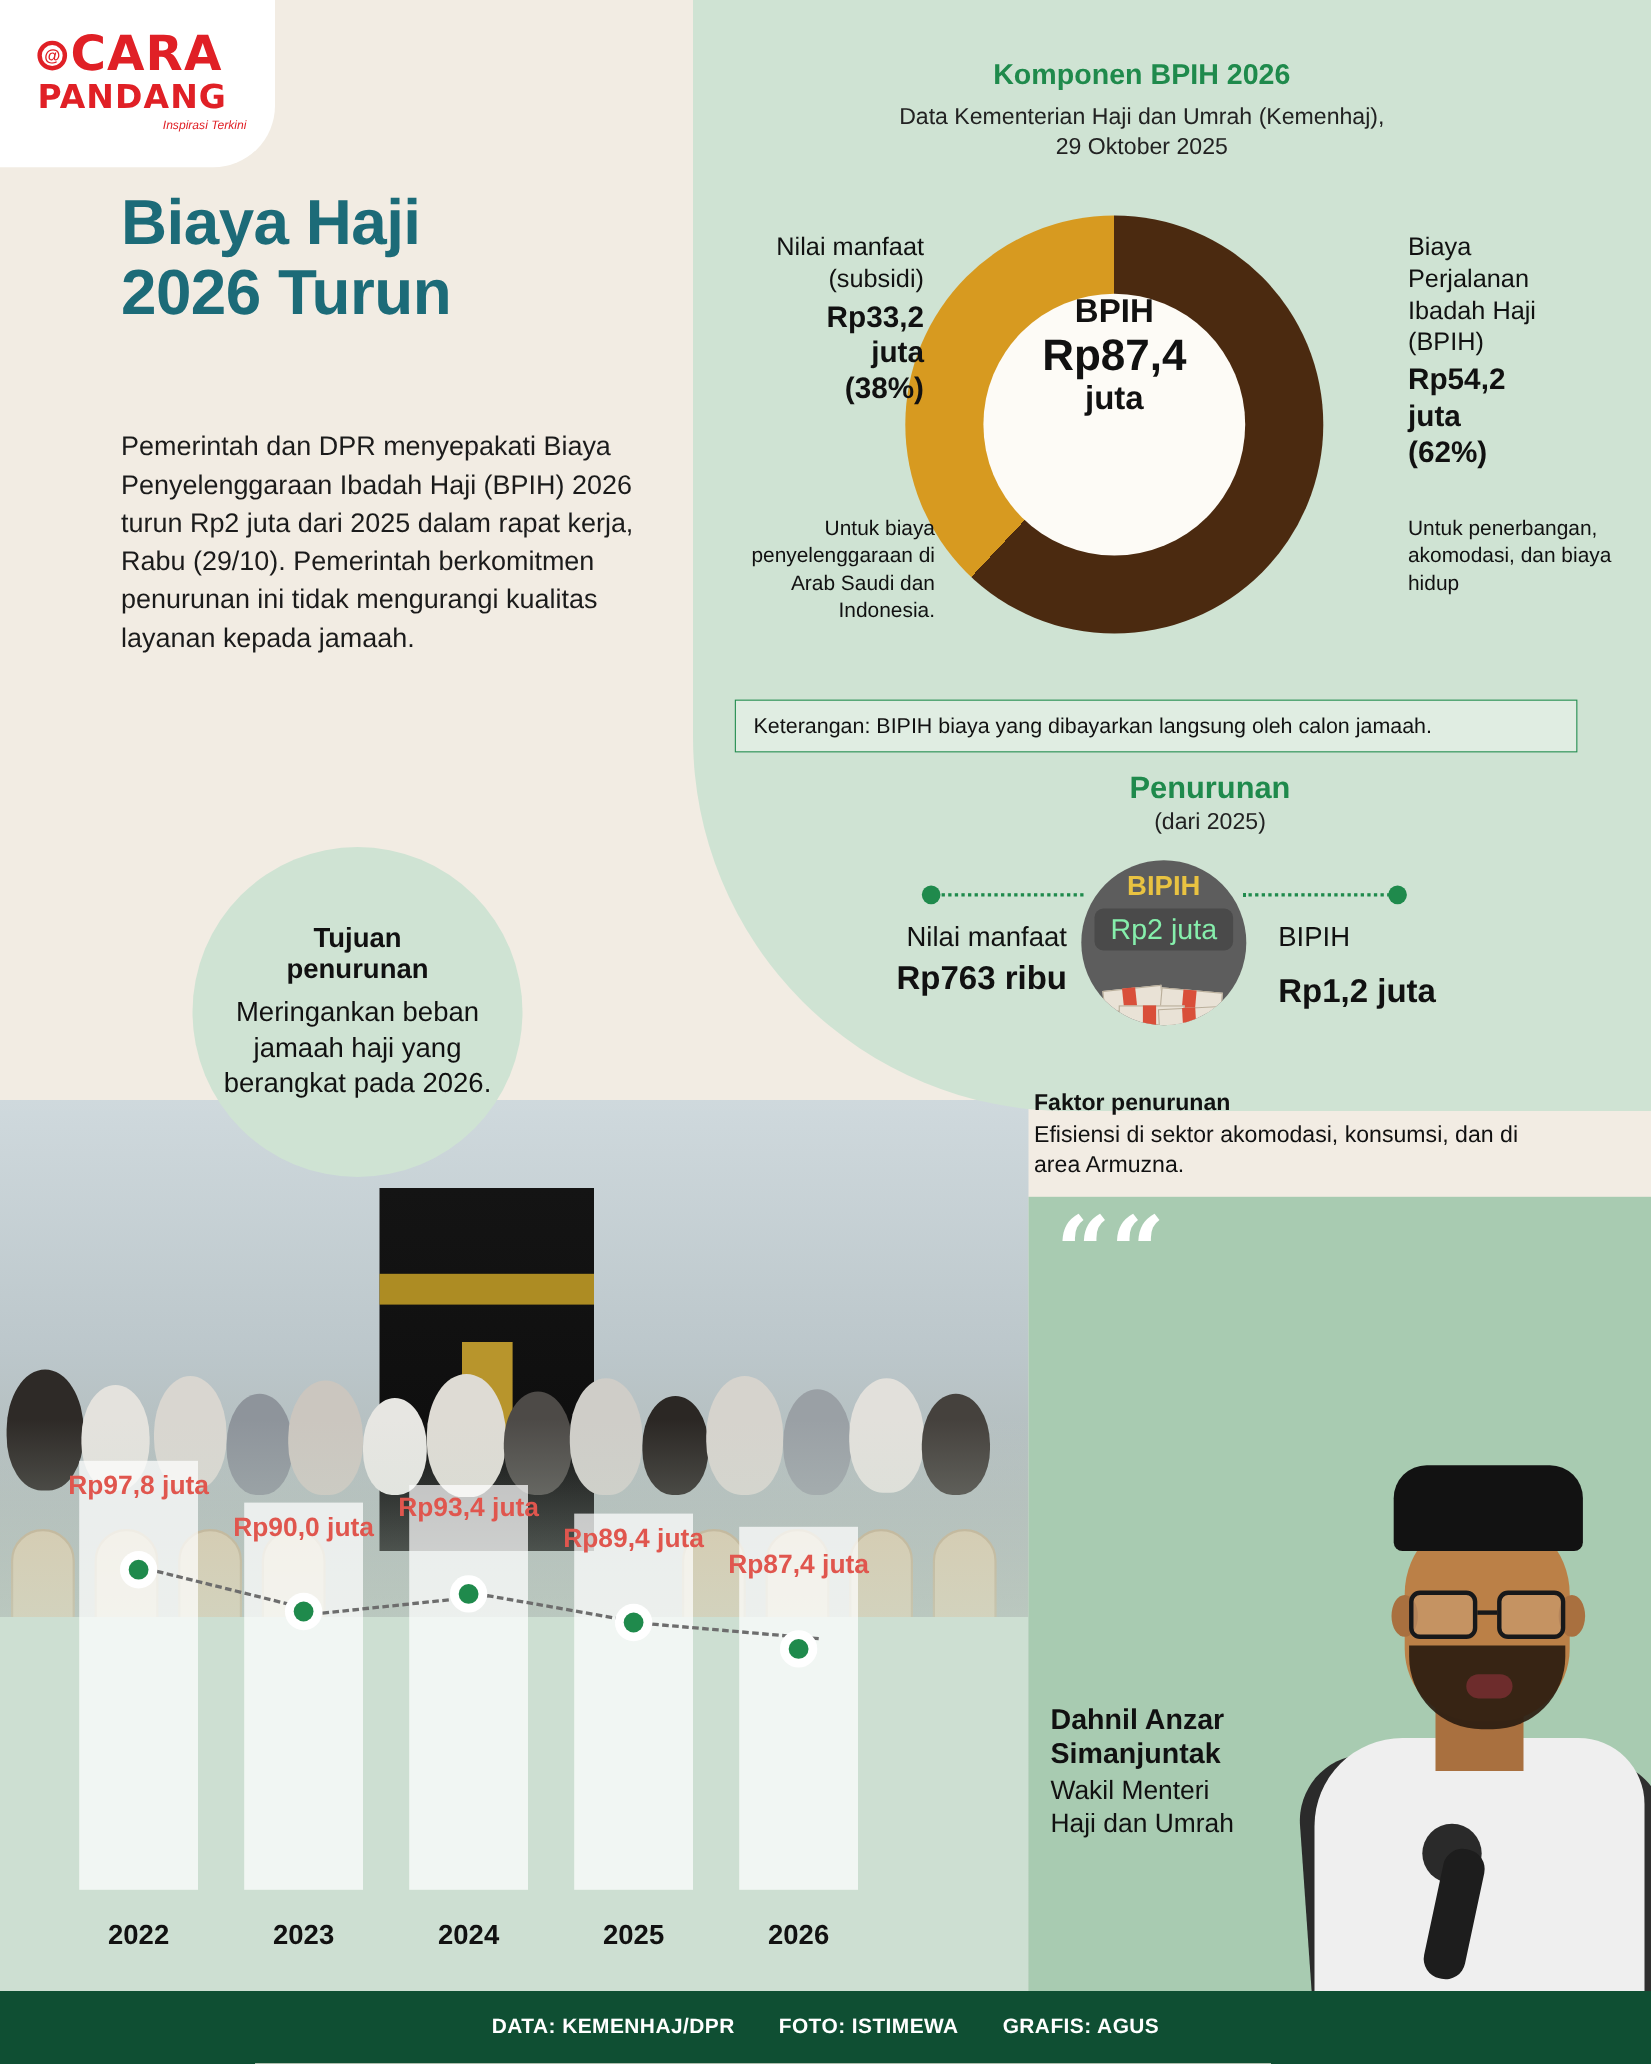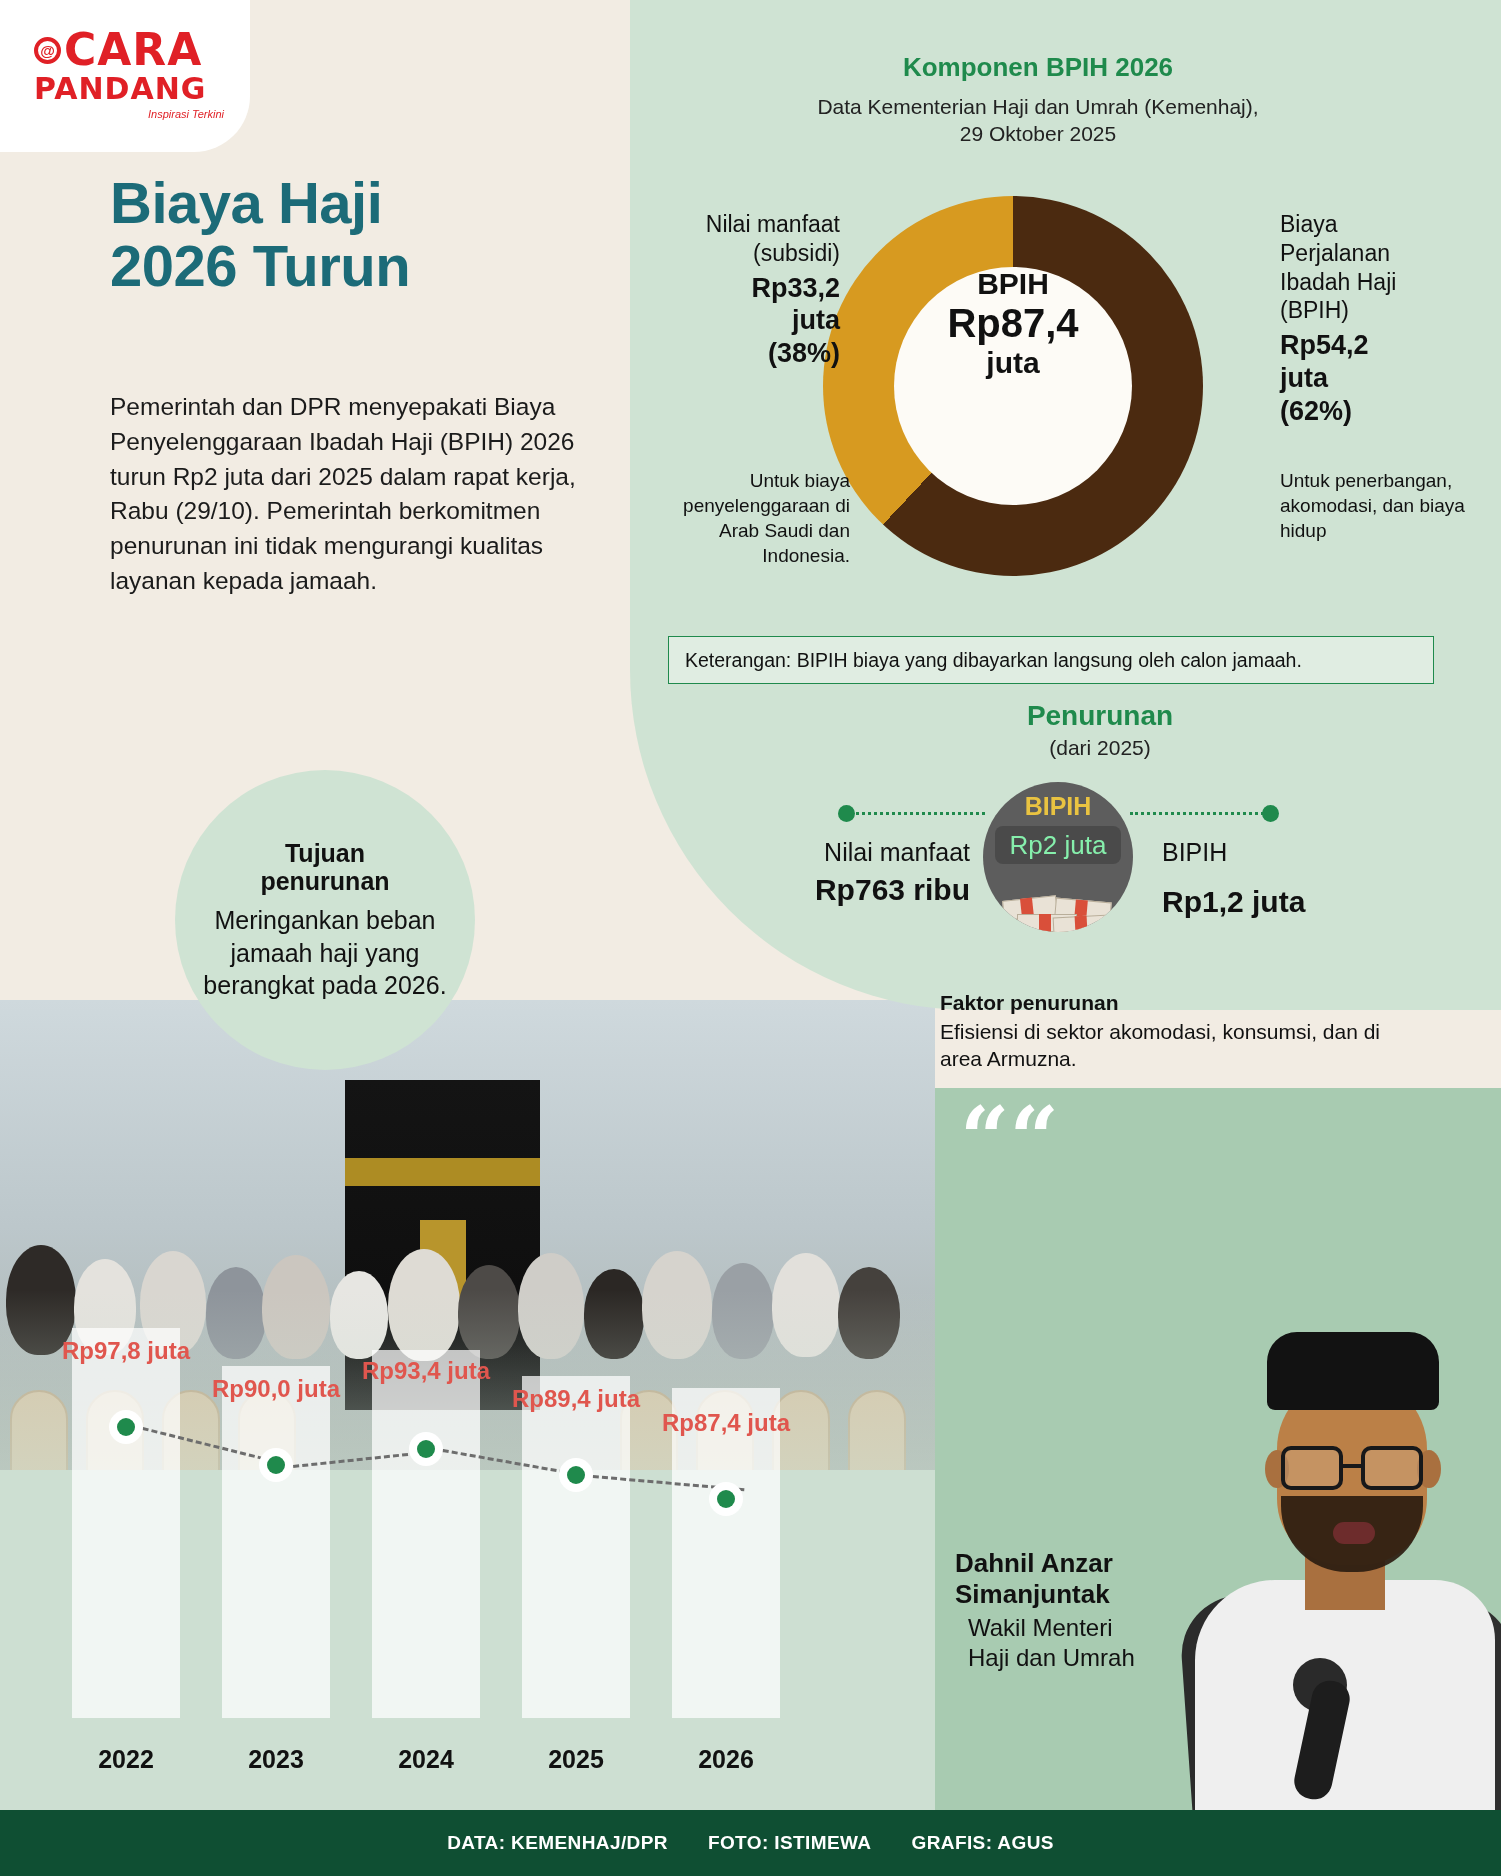--- a/index.html
+++ b/index.html
@@ -258,21 +258,21 @@
   #quote-text {
     position: absolute; left: 955px; top: 1183px; width: 430px; z-index: 9;
     font-size: 26.5px; color: #111; line-height: 1.38;
   }
   #quote-name {
     position: absolute; left: 955px; top: 1548px; width: 320px; z-index: 9;
     font-size: 26px; font-weight: bold; color: #111; line-height: 1.2;
   }
   #quote-role {
     position: absolute; left: 955px; top: 1613px; width: 330px; z-index: 9;
-    font-size: 24px; color: #111; line-height: 1.25; margin-left: 13px;
+    font-size: 24px; color: #111; line-height: 1.25;
   }
 
   
   #speaker { position: absolute; left: 1185px; top: 1280px; width: 316px; height: 530px; z-index: 8; }
   #sp-body {
     position: absolute; left: 10px; top: 300px; width: 300px; height: 230px;
     background: #efefef; border-radius: 80px 60px 0 0;
   }
   #sp-suit-l {
     position: absolute; left: 0px; top: 315px; width: 120px; height: 215px;

